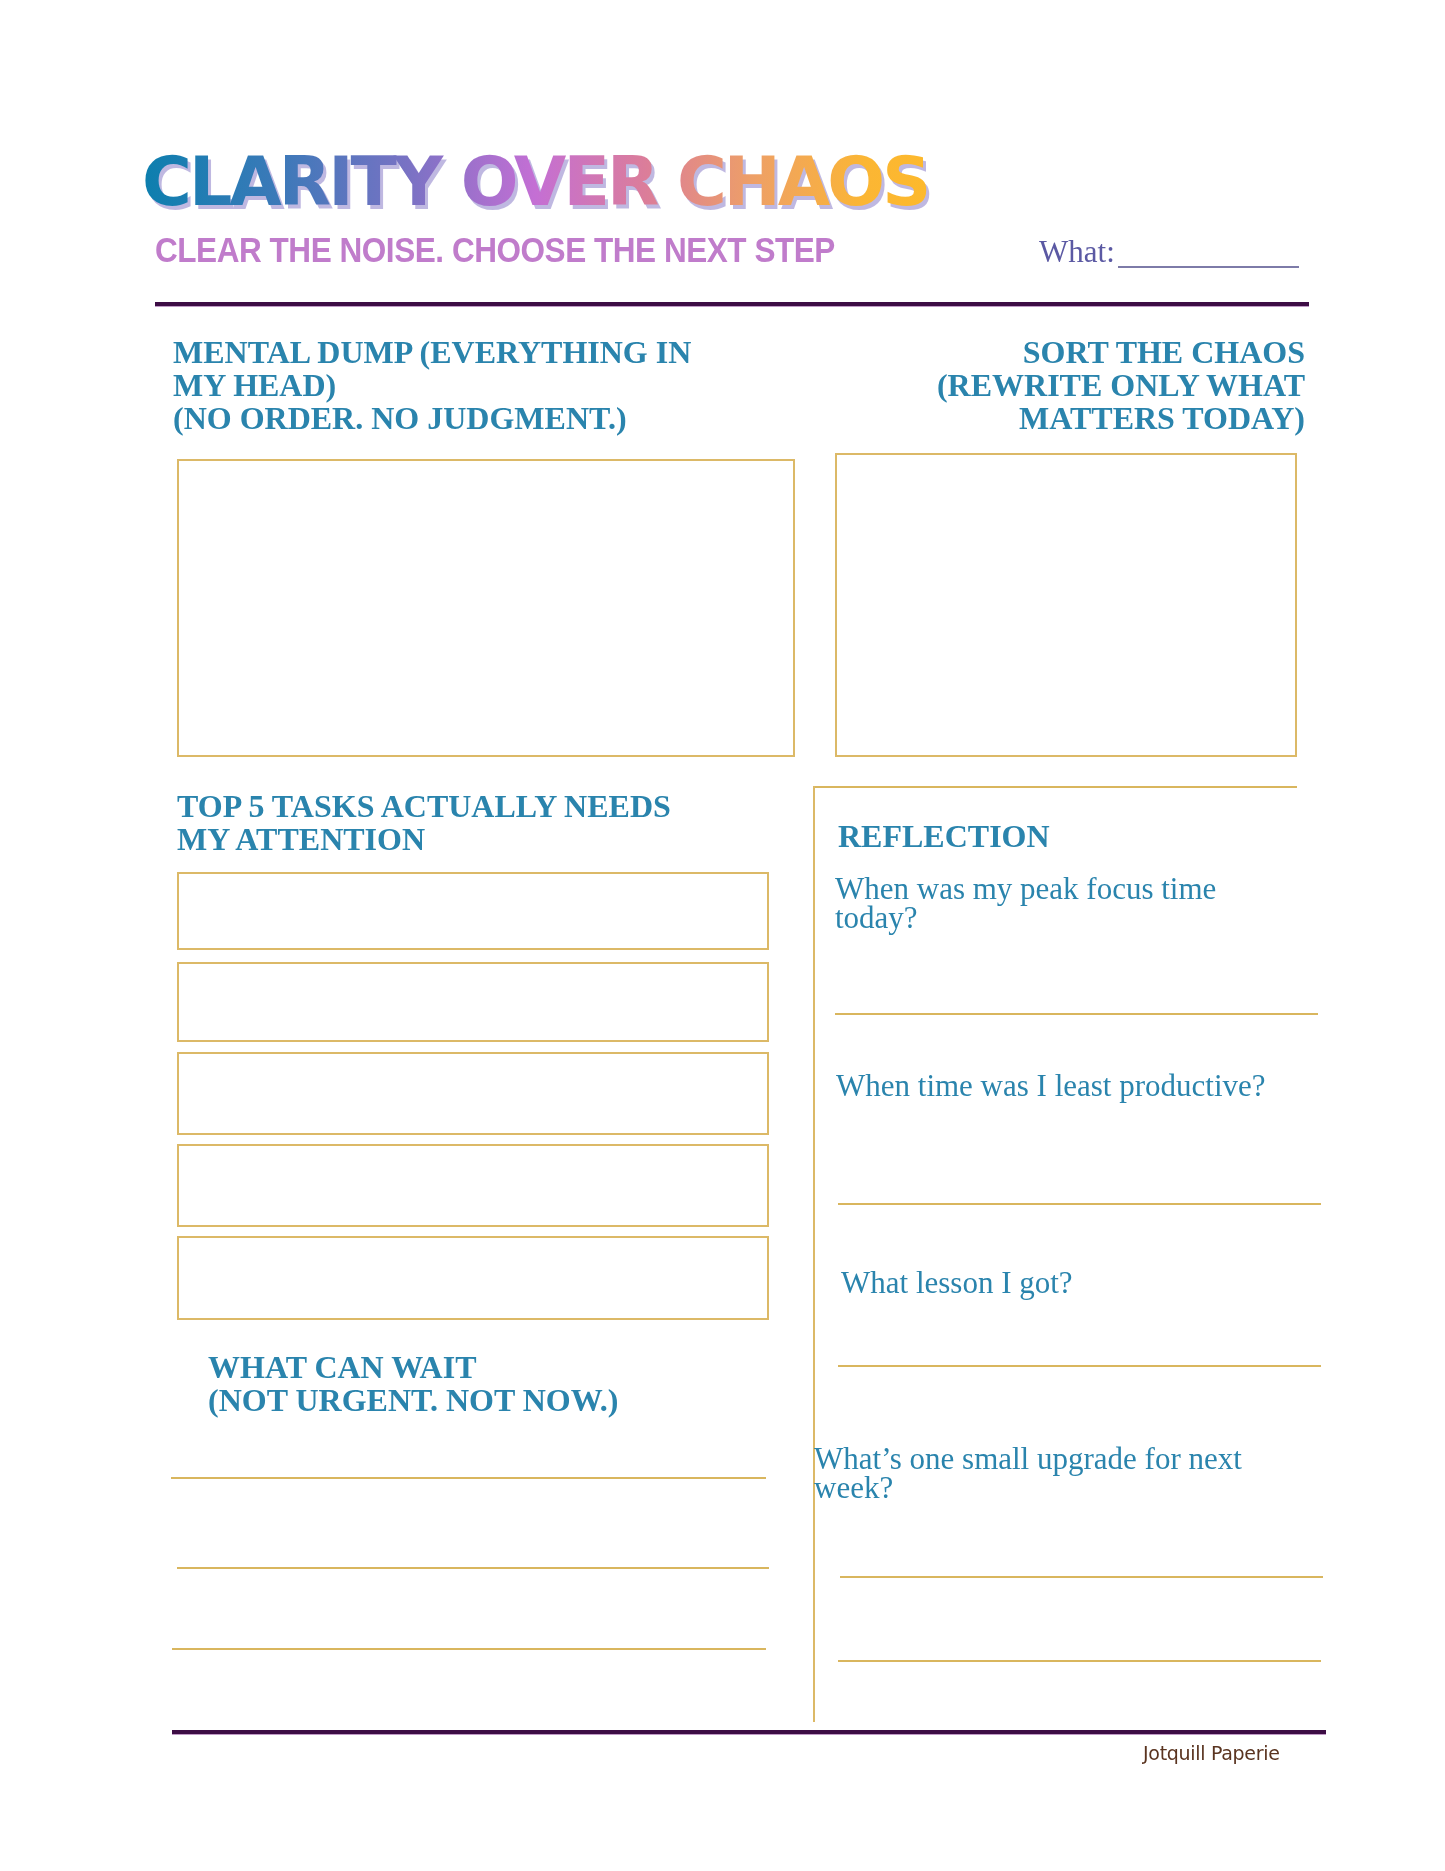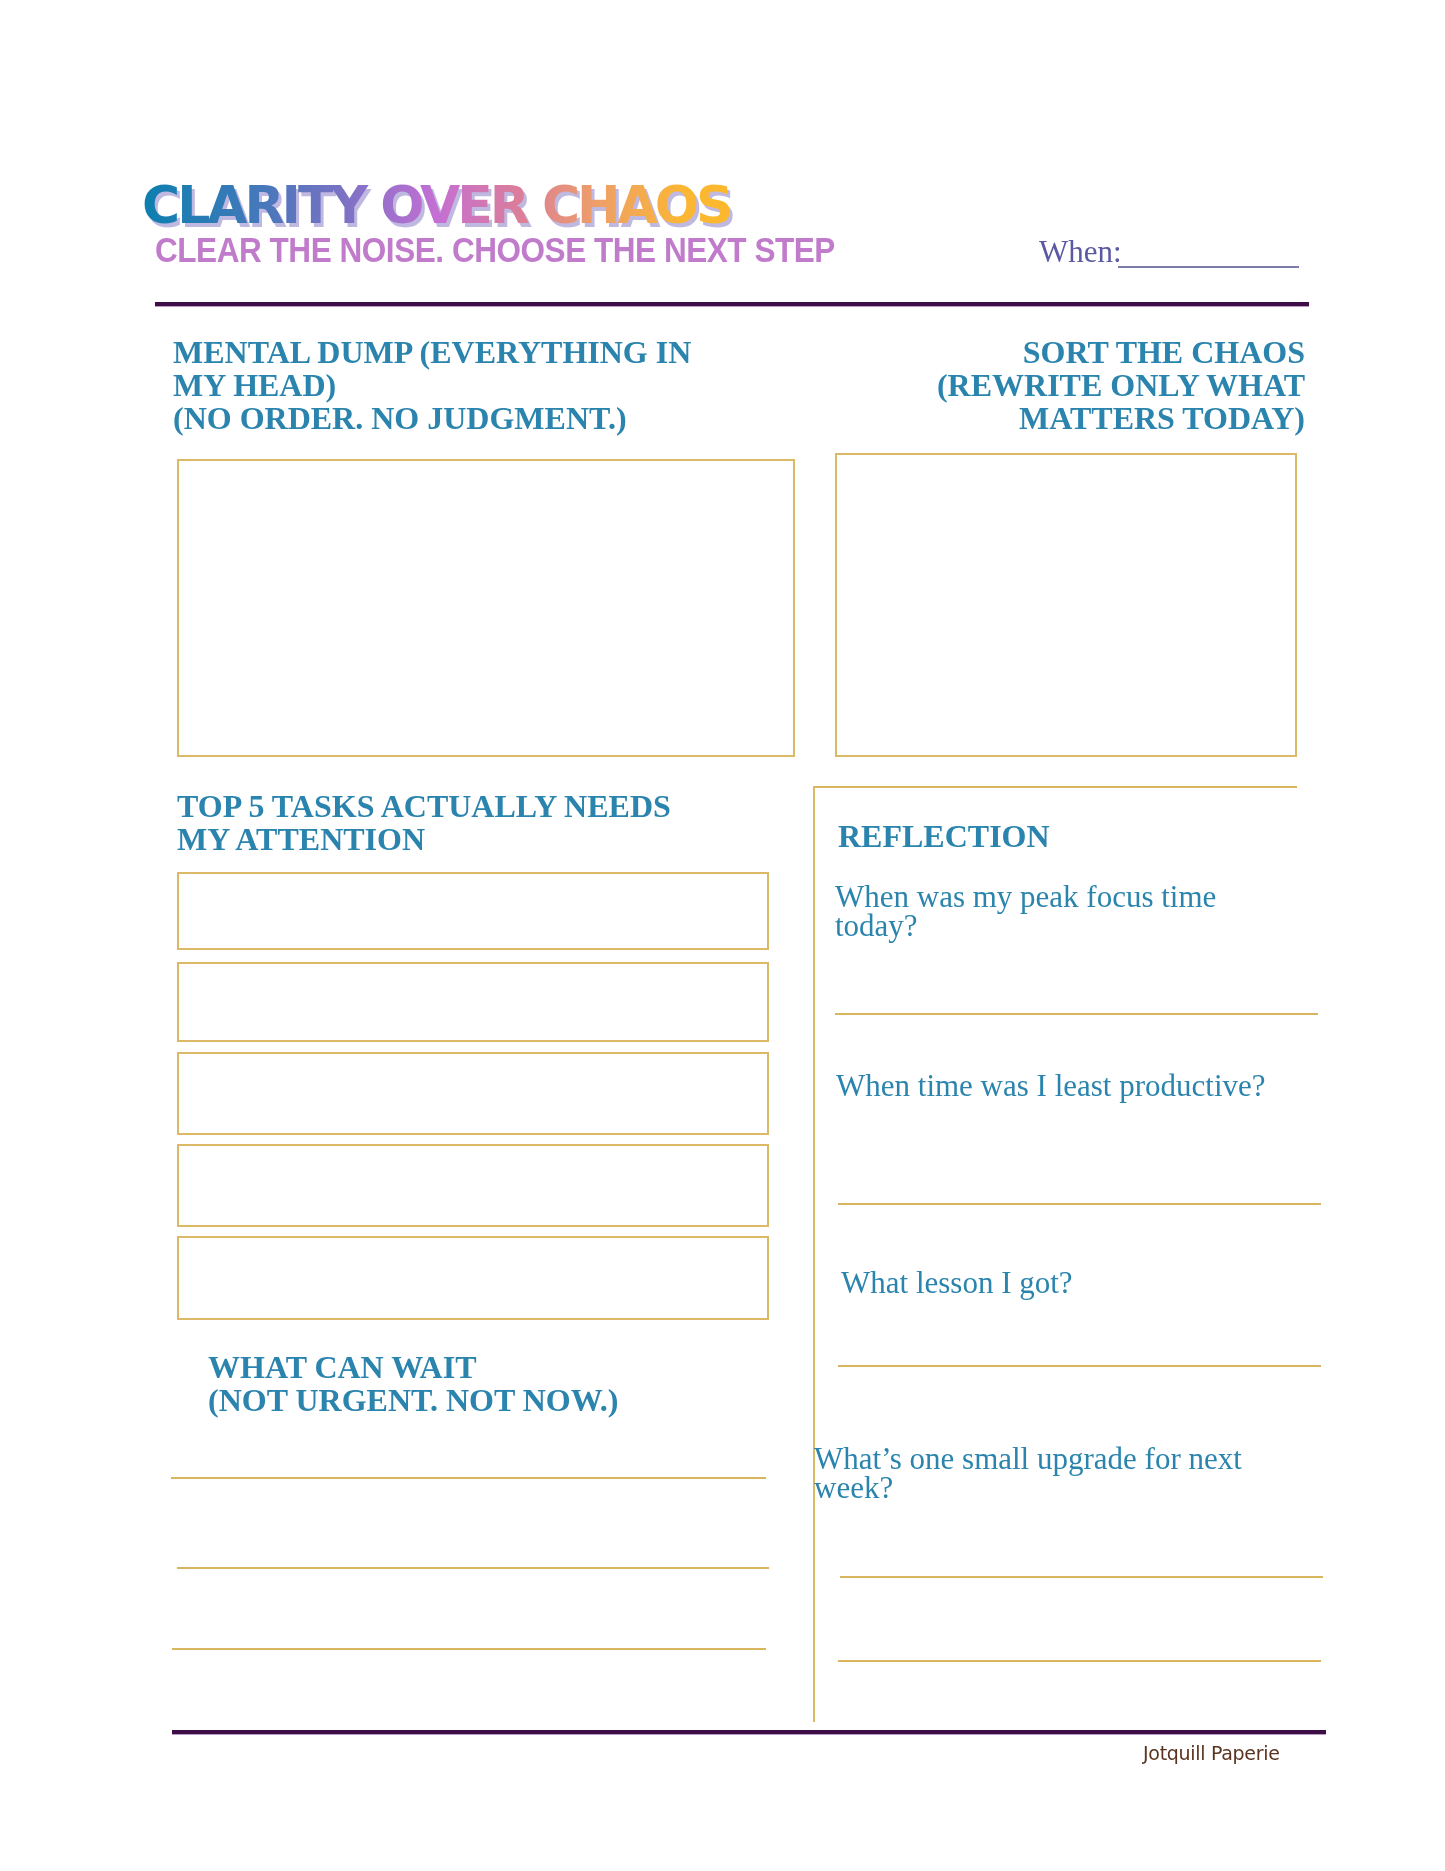--- a/index.html
+++ b/index.html
@@ -4,30 +4,29 @@
   <style>
     html, body { margin: 0; padding: 0; background: #ffffff; }
     body { width: 1445px; height: 1871px; position: relative; overflow: hidden; }
     .abs { position: absolute; }
 
     
     .title {
       left: 142px; top: 138px;
       font-family: "DejaVu Sans", sans-serif;
       font-weight: bold;
-      font-size: 52px;
+      font-size: 68px;
       letter-spacing: -3px;
       line-height: 88px;
       white-space: nowrap;
       background: linear-gradient(90deg, #0c7fae 0%, #3e79b9 18%, #7a72c4 34%, #c46fd4 50%, #db7d9a 64%, #eea066 78%, #fbb634 92%, #fdb92c 100%);
       -webkit-background-clip: text;
       background-clip: text;
       color: transparent;
       filter: drop-shadow(3px 4px 0 rgba(170,160,215,0.75));
-      margin-top: 23px;
     }
     .subtitle {
       left: 155px; top: 230px;
       font-family: "Liberation Sans", sans-serif;
       font-weight: bold;
       font-size: 35px;
       color: #c07ccb;
       letter-spacing: -0.5px;
       line-height: 40px;
       white-space: nowrap;
@@ -81,21 +80,21 @@
       color: #5a3420;
       letter-spacing: -0.3px;
       white-space: nowrap;
     }
   </style>
 </head>
 <body>
 
 <div class="abs title">CLARITY OVER CHAOS</div>
 <div class="abs subtitle">CLEAR THE NOISE. CHOOSE THE NEXT STEP</div>
-<div class="abs date-label">When:</div>
+<div class="abs date-label">What:</div>
 <div class="abs date-line"></div>
 <div class="abs rule-purple" style="left:155px; top:302px; width:1154px;"></div>
 
 <div class="abs h-section" style="left:173px; top:336px; width:620px;">MENTAL DUMP (EVERYTHING IN
 MY HEAD)
 (NO ORDER. NO JUDGMENT.)</div>
 <div class="abs gold-box" style="left:177px; top:459px; width:618px; height:298px;"></div>
 
 <div class="abs h-section" style="left:835px; top:336px; width:470px;text-align:right;">SORT THE CHAOS
 (REWRITE ONLY WHAT
@@ -113,21 +112,21 @@
 <div class="abs h-section" style="left:177px; top:1351px; width:620px;margin-left:31px;">WHAT CAN WAIT
 (NOT URGENT. NOT NOW.)</div>
 <div class="abs gold-line" style="left:171px; top:1477px; width:595px;"></div>
 <div class="abs gold-line" style="left:177px; top:1567px; width:592px;"></div>
 <div class="abs gold-line" style="left:172px; top:1648px; width:594px;"></div>
 
 <div class="abs gold-line" style="left:813px; top:786px; width:484px;"></div>
 <div class="abs gold-vline" style="left:813px; top:786px; height:936px;"></div>
 <div class="abs h-section" style="left:838px; top:820px; width:460px;">REFLECTION</div>
 
-<div class="abs question" style="left:835px; top:874px; width:500px;margin-top:8px;">When was my peak focus time
+<div class="abs question" style="left:835px; top:874px; width:500px;">When was my peak focus time
 today?</div>
 <div class="abs gold-line" style="left:835px; top:1013px; width:483px;"></div>
 
 <div class="abs question" style="left:836px; top:1071px; width:520px;">When time was I least productive?</div>
 <div class="abs gold-line" style="left:838px; top:1203px; width:483px;"></div>
 
 <div class="abs question" style="left:841px; top:1268px; width:500px;">What lesson I got?</div>
 <div class="abs gold-line" style="left:838px; top:1365px; width:483px;"></div>
 
 <div class="abs question" style="left:799px; top:1444px; width:520px;margin-left:15px;">What’s one small upgrade for next

